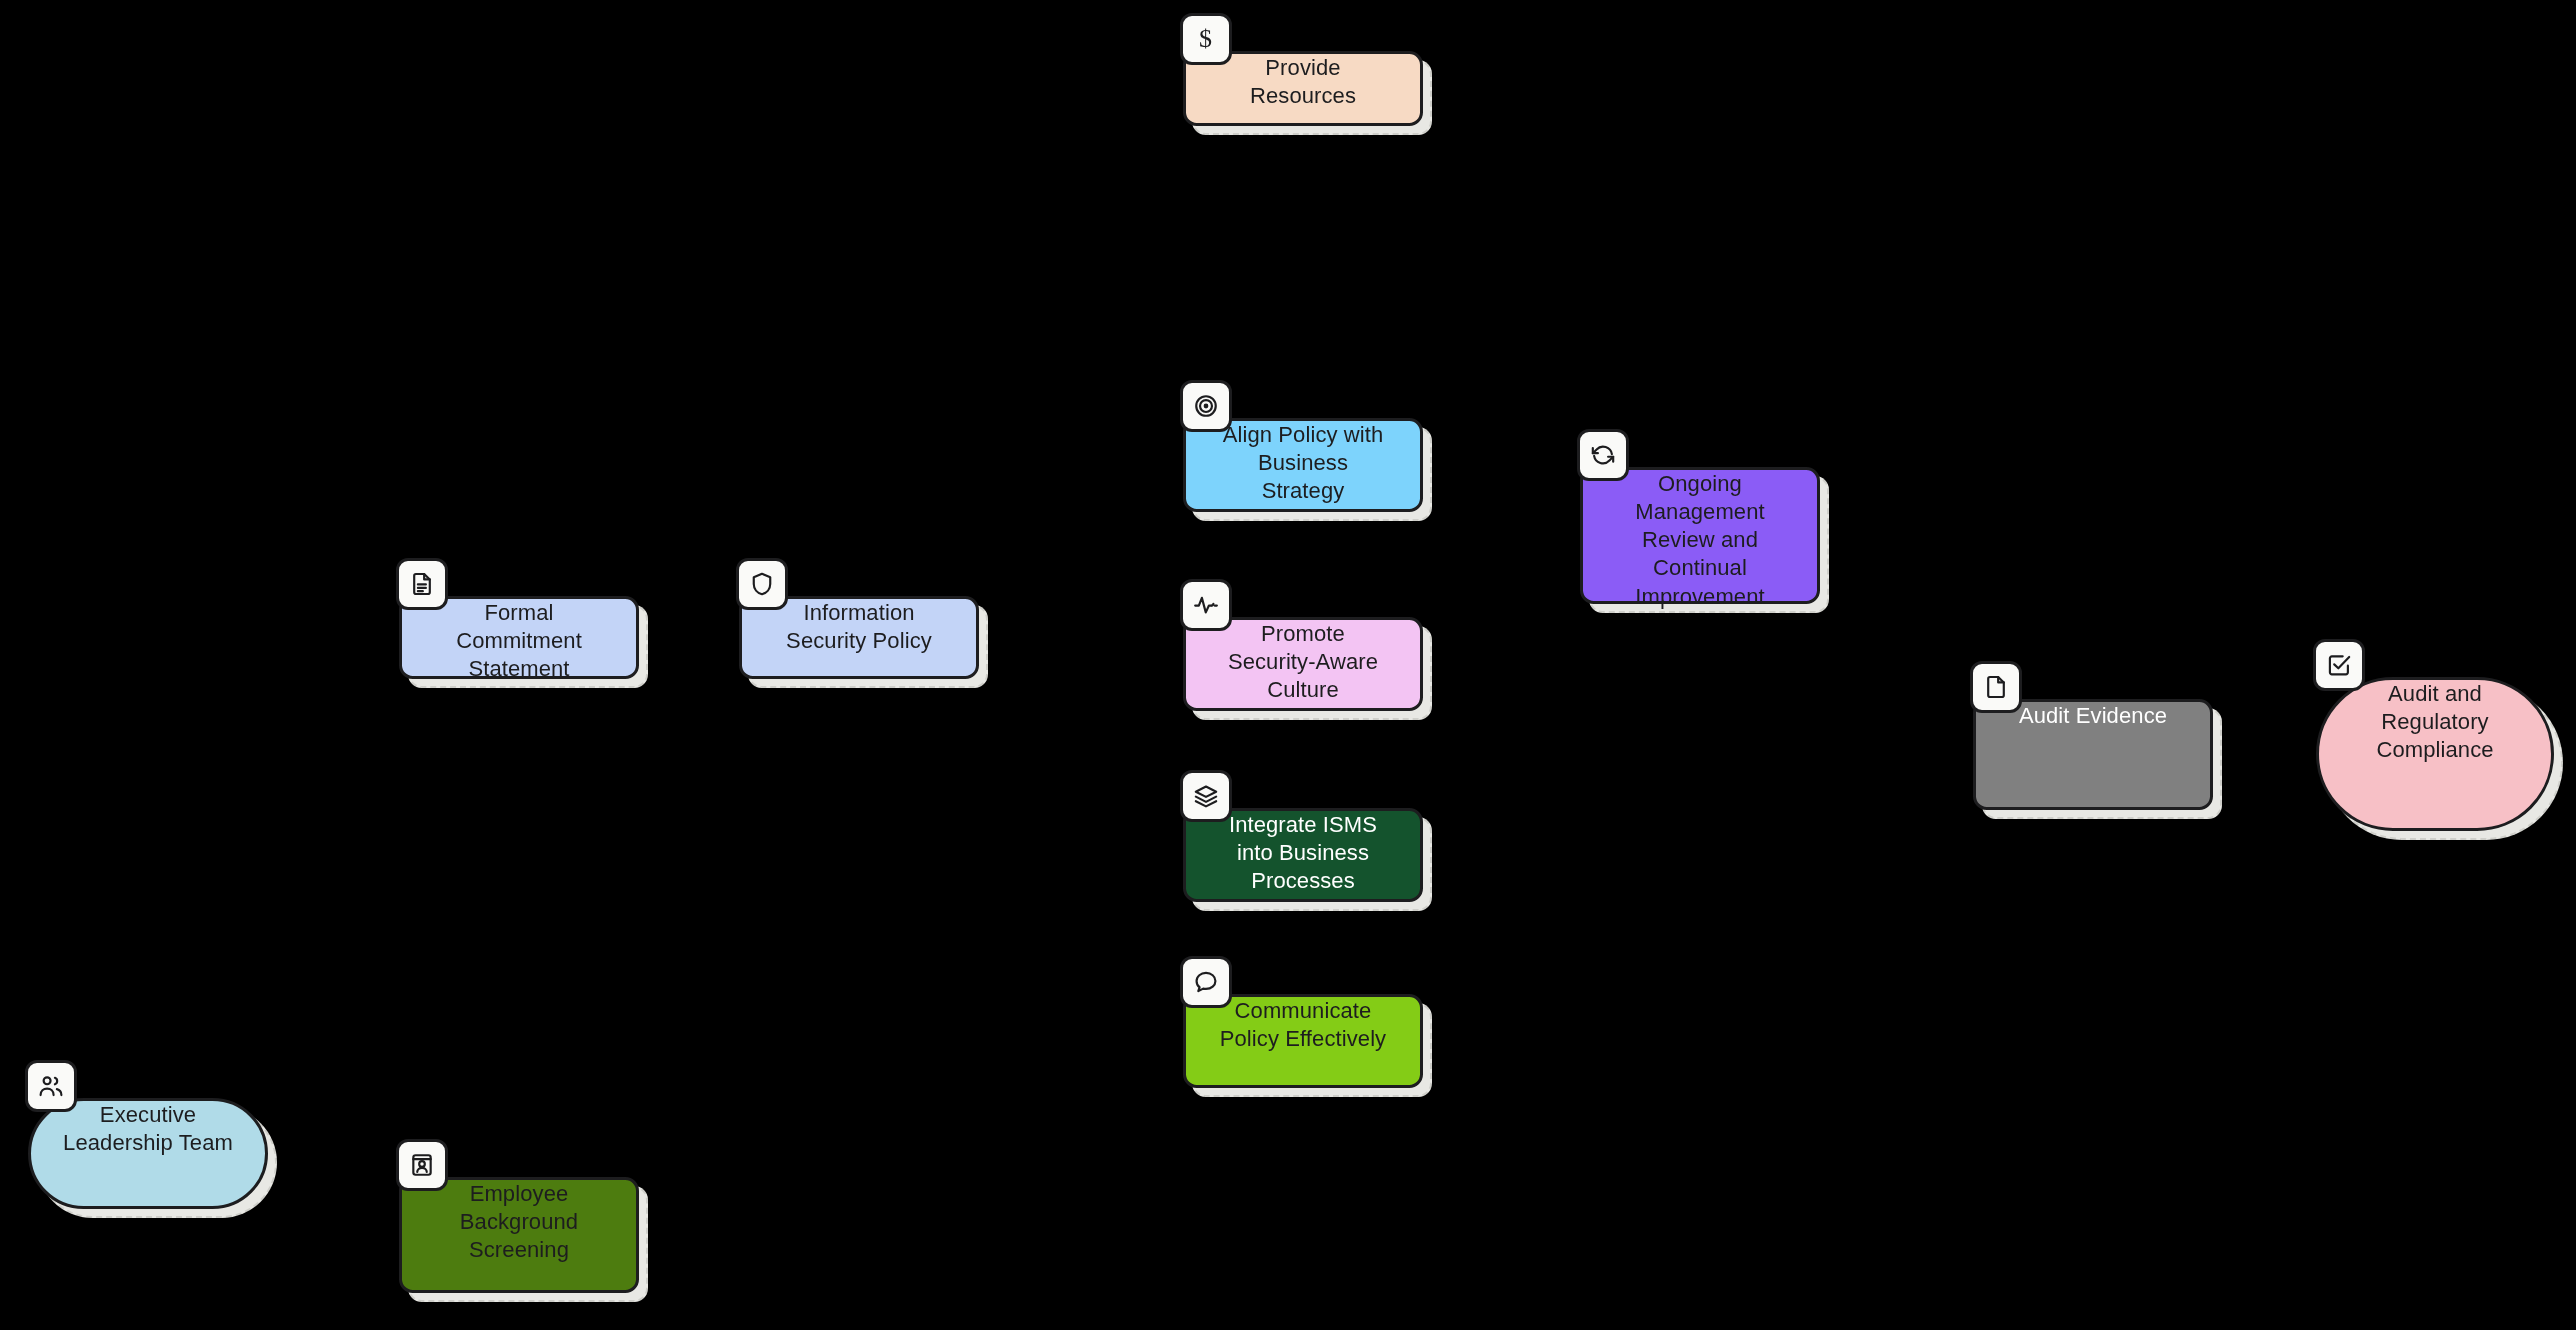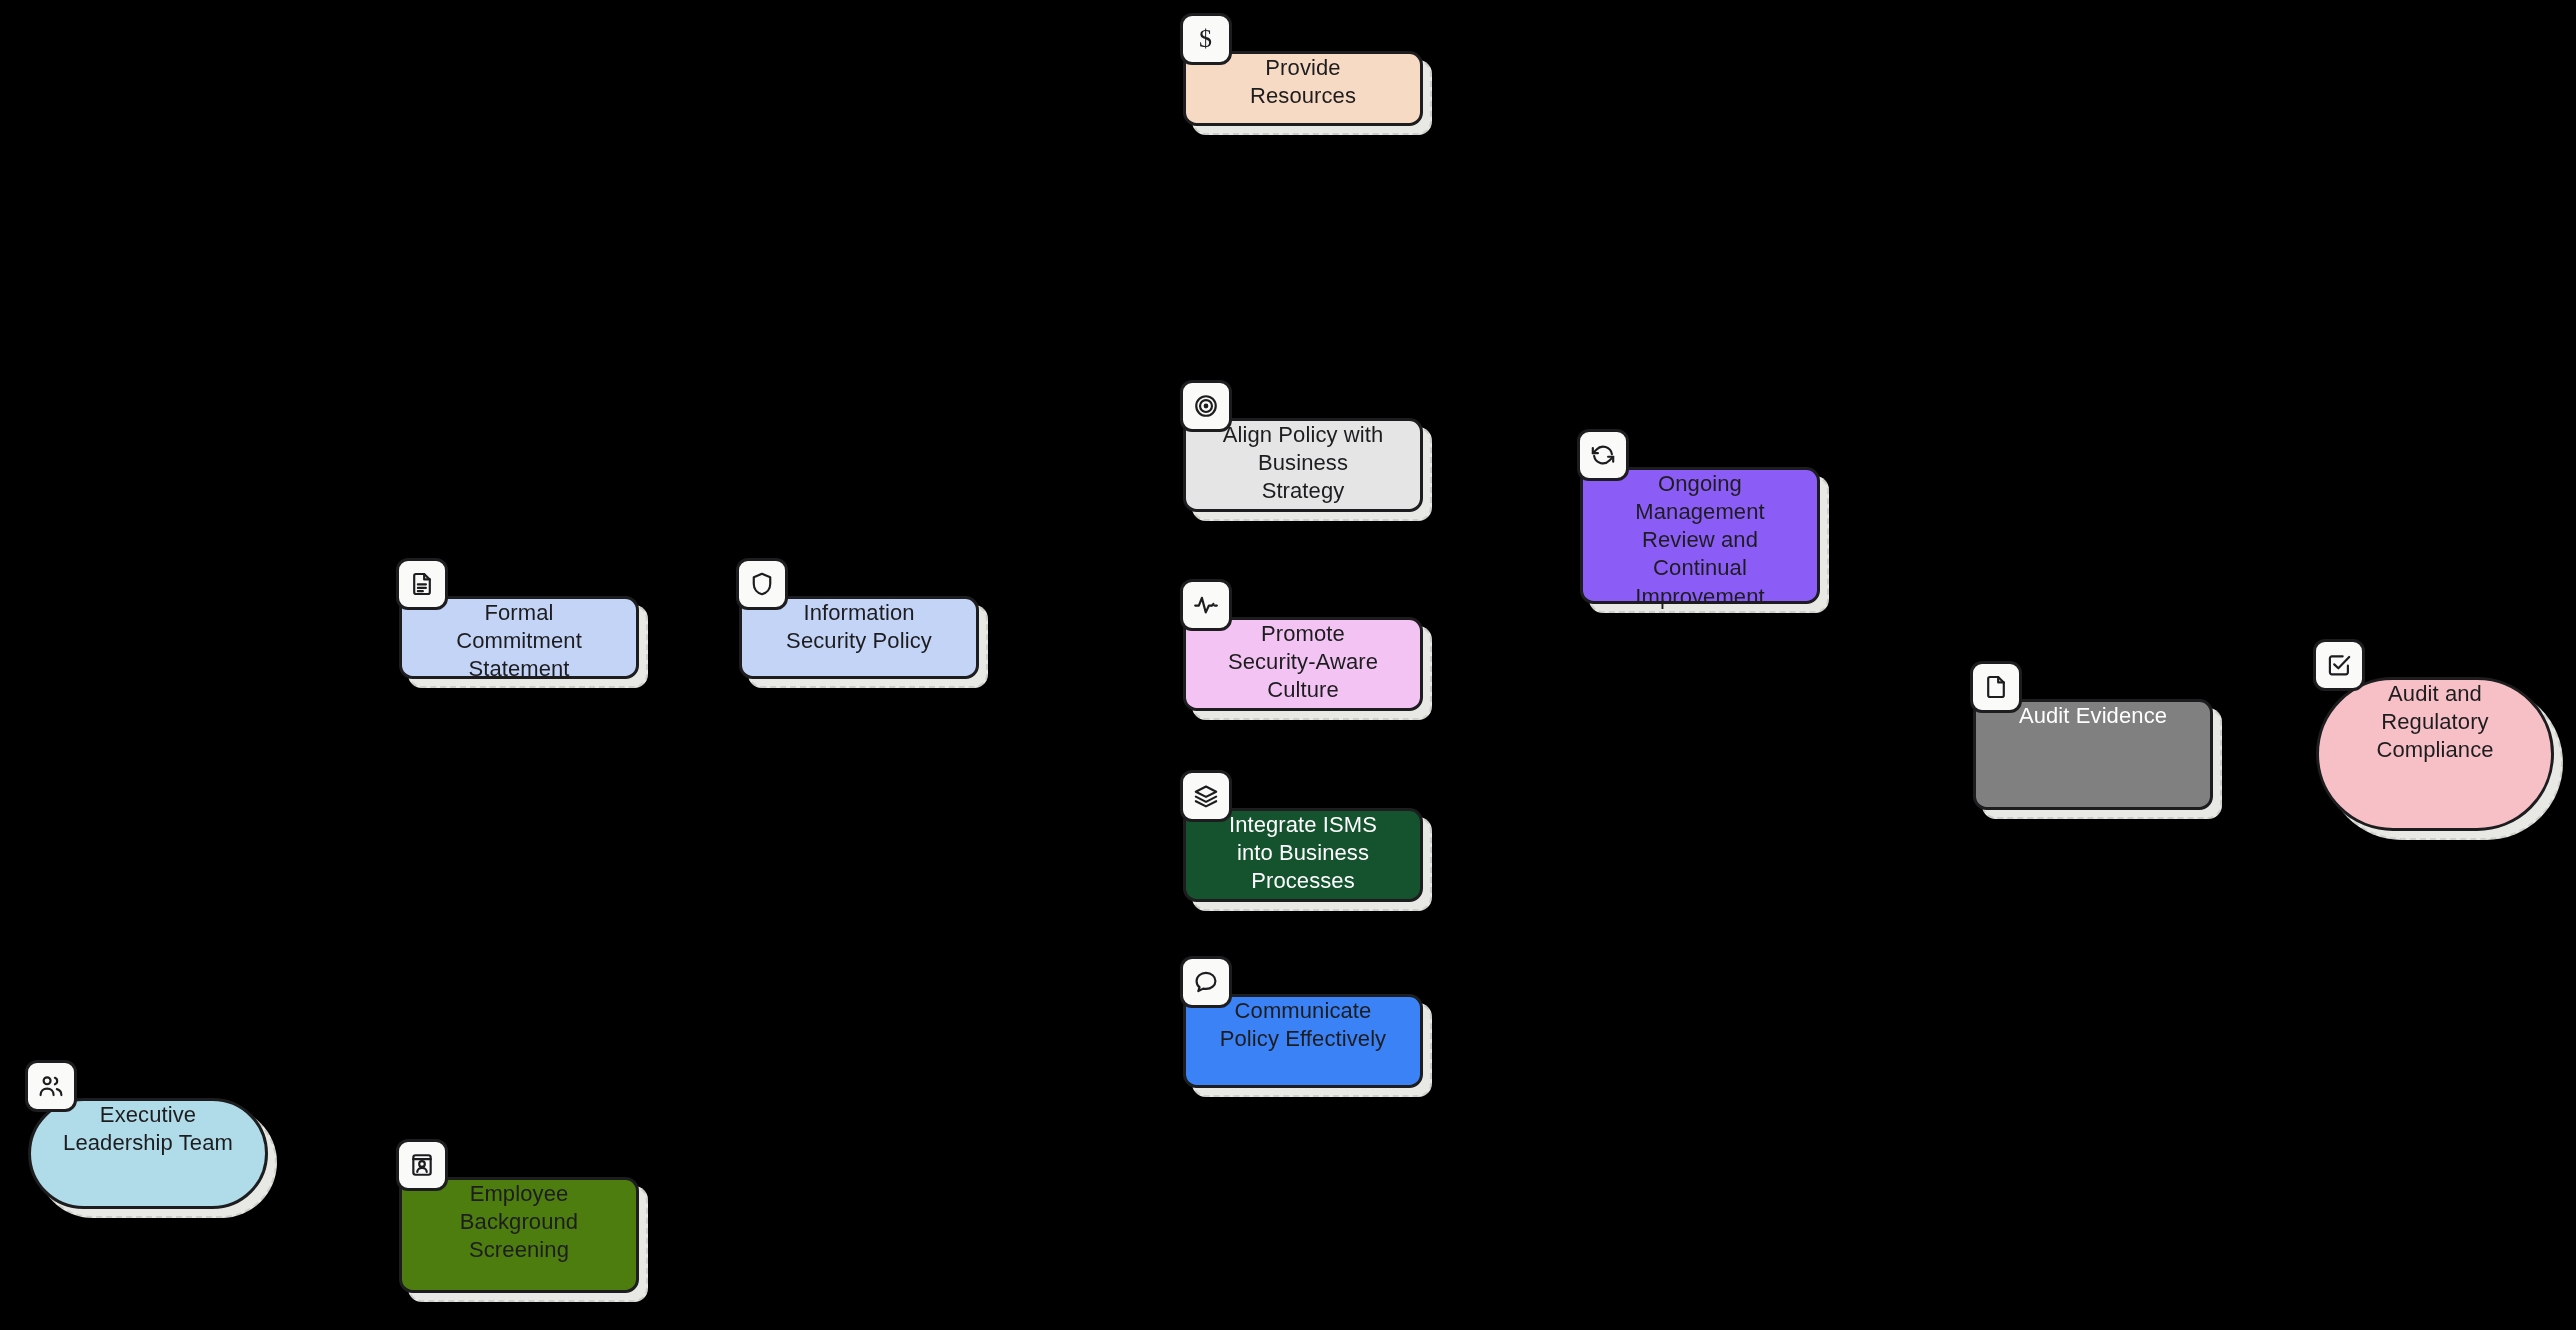--- a/index.html
+++ b/index.html
@@ -44,21 +44,21 @@
       <div class="body" style="background: rgb(247, 218, 196);">
         <div class="label">Provide
 Resources</div>
       </div>
       <div class="badge">
         <span class="dollar">$</span>
       </div>
     </div>
     <div class="node rect" style="left: 1183px; top: 418px; width: 240px; height: 94px;">
       <div class="shadow"></div>
-      <div class="body" style="background: #e5e5e5;">
+      <div class="body" style="background: #7dd3fc;">
         <div class="label">Align Policy with
 Business
 Strategy</div>
       </div>
       <div class="badge">
         <svg viewBox="0 0 24 24">
           <circle cx="12" cy="12" r="9"></circle>
           <circle cx="12" cy="12" r="5.5"></circle>
           <circle cx="12" cy="12" r="2.2" class="fillk"></circle>
         </svg>
@@ -89,21 +89,21 @@
       <div class="badge">
         <svg viewBox="0 0 24 24">
           <path d="M12 3.2 2.6 8 12 12.8 21.4 8 12 3.2Z"></path>
           <path d="M2.6 12.6 12 17.4l9.4-4.8"></path>
           <path d="M2.6 16.8 12 21.6l9.4-4.8"></path>
         </svg>
       </div>
     </div>
     <div class="node rect" style="left: 1183px; top: 994px; width: 240px; height: 94px;">
       <div class="shadow"></div>
-      <div class="body" style="background: #3b82f6;">
+      <div class="body" style="background: #84cc16;">
         <div class="label">Communicate
 Policy Effectively</div>
       </div>
       <div class="badge">
         <svg viewBox="0 0 24 24">
           <path d="M12 3.6c4.9 0 8.7 3.2 8.7 7.4 0 4.1-3.8 7.4-8.7 7.4-.9 0-1.8-.1-2.6-.3l-4.5 2.3 1.2-3.6C3.9 15.5 3.3 13.5 3.3 11c0-4.2 3.8-7.4 8.7-7.4Z"></path>
         </svg>
       </div>
     </div>
     <div class="node rect" style="left: 399px; top: 596px; width: 240px; height: 83px;">

